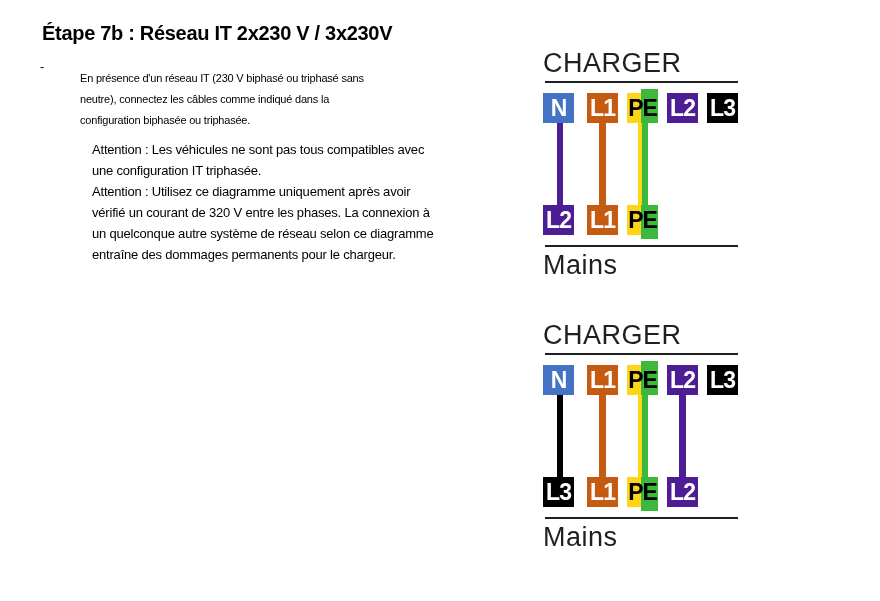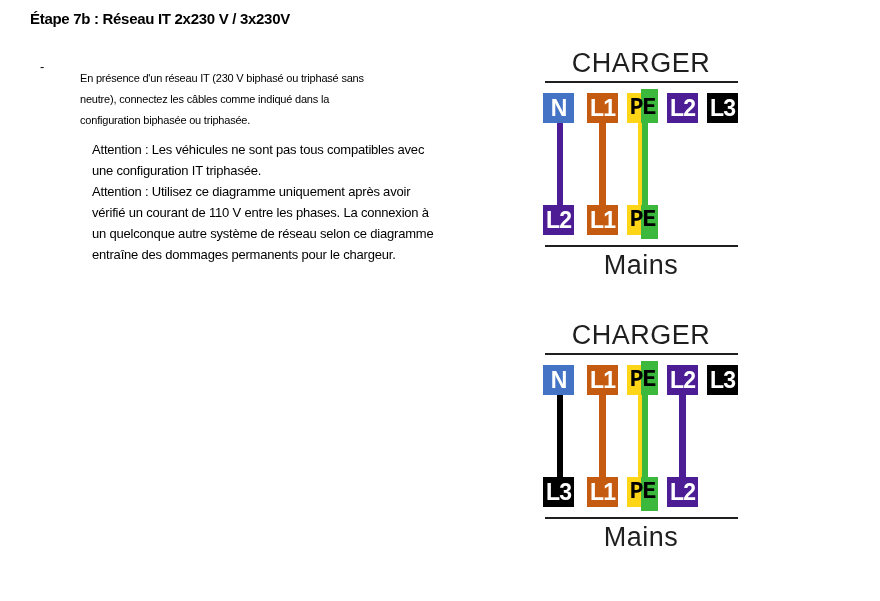--- a/index.html
+++ b/index.html
@@ -3,22 +3,22 @@
 <meta charset="utf-8">
 <style>
   html,body { margin:0; padding:0; background:#ffffff; }
   .page {
     position:relative; width:880px; height:601px; background:#ffffff;
     font-family:"Liberation Sans", sans-serif; color:#000; overflow:hidden;
   }
 
   
   .doc-title {
-    position:absolute; left:30px; top:10px; margin:0;
-    font-size:15px; font-weight:bold; letter-spacing:-0.3px; color:#000;
+    position:absolute; left:30px; top:10px; margin:12px;
+    font-size:20px; font-weight:bold; letter-spacing:-0.3px; color:#000;
   }
   .bullet-marker {
     position:absolute; left:40px; top:56px;
     font-size:13px; line-height:21px;
   }
   .bullet-text {
     position:absolute; left:68px; top:56px; width:340px; margin:12px;
     font-size:11px; line-height:21px; letter-spacing:-0.2px;
     white-space:pre-line;
   }
@@ -28,38 +28,38 @@
   }
   .attention-block p { margin:0; white-space:pre-line; }
   .attention-block b { font-weight:normal; }
 
   
   .diagram { position:absolute; left:543px; width:196px; height:232px; }
   .d1 { top:48px; }
   .d2 { top:320px; }
 
   .charger-label, .mains-label {
-    position:absolute; left:0; width:100%; text-align:center;
+    position:absolute; left:0; width:100%; text-align:left;
     font-size:27px; line-height:30px; color:#1f1f1f; letter-spacing:0.5px;
   }
   .charger-label { top:0; }
   .mains-label { top:202px; }
 
   .bus-line { position:absolute; left:2px; width:193px; height:2px; background:#1f1f1f; }
   .line-top { top:33px; }
   .line-bottom { top:197px; }
 
   .term {
     position:absolute; width:31px; height:30px;
     display:flex; align-items:center; justify-content:center;
     font-size:23px; font-weight:bold; letter-spacing:-1px; color:#fff;
   }
   .row-top { top:45px; }
   .row-bottom { top:157px; }
-  .c0 { left:0; } .c1 { left:44px;align-items:center; } .c2 { left:84px;font-family:Liberation Mono, monospace; } .c3 { left:124px; } .c4 { left:164px; }
+  .c0 { left:0; } .c1 { left:44px;align-items:center; } .c2 { left:84px; } .c3 { left:124px; } .c4 { left:164px; }
 
   .bg-blue   { background:#4472C4; }
   .bg-orange { background:#C55A11; }
   .bg-black  { background:#4c1d95; }
   .bg-gray   { background:#000000; }
   .term.pe {
     background:linear-gradient(to right, #FFD617 0 45%, #3CB93C 45% 100%);
     color:#000;
   }
   .term.pe .pe-ext { position:absolute; left:45%; right:0; height:5px; background:#3CB93C; }
@@ -82,21 +82,21 @@
 
   <span class="bullet-marker">-</span>
   <p class="bullet-text">En présence d'un réseau IT (230 V biphasé ou triphasé sans
 neutre), connectez les câbles comme indiqué dans la
 configuration biphasée ou triphasée.</p>
 
   <div class="attention-block">
     <p><b>Attention :</b><span> Les véhicules ne sont pas tous compatibles avec
 une configuration IT triphasée.</span></p>
     <p><b>Attention :</b><span> Utilisez ce diagramme uniquement après avoir
-vérifié un courant de 110 V entre les phases. La connexion à
+vérifié un courant de 320 V entre les phases. La connexion à
 un quelconque autre système de réseau selon ce diagramme
 entraîne des dommages permanents pour le chargeur.</span></p>
   </div>
 
   <div class="diagram d1">
     <div class="charger-label">CHARGER</div>
     <div class="bus-line line-top"></div>
 
     <div class="term row-top c0 bg-blue">
         <span>N</span>

